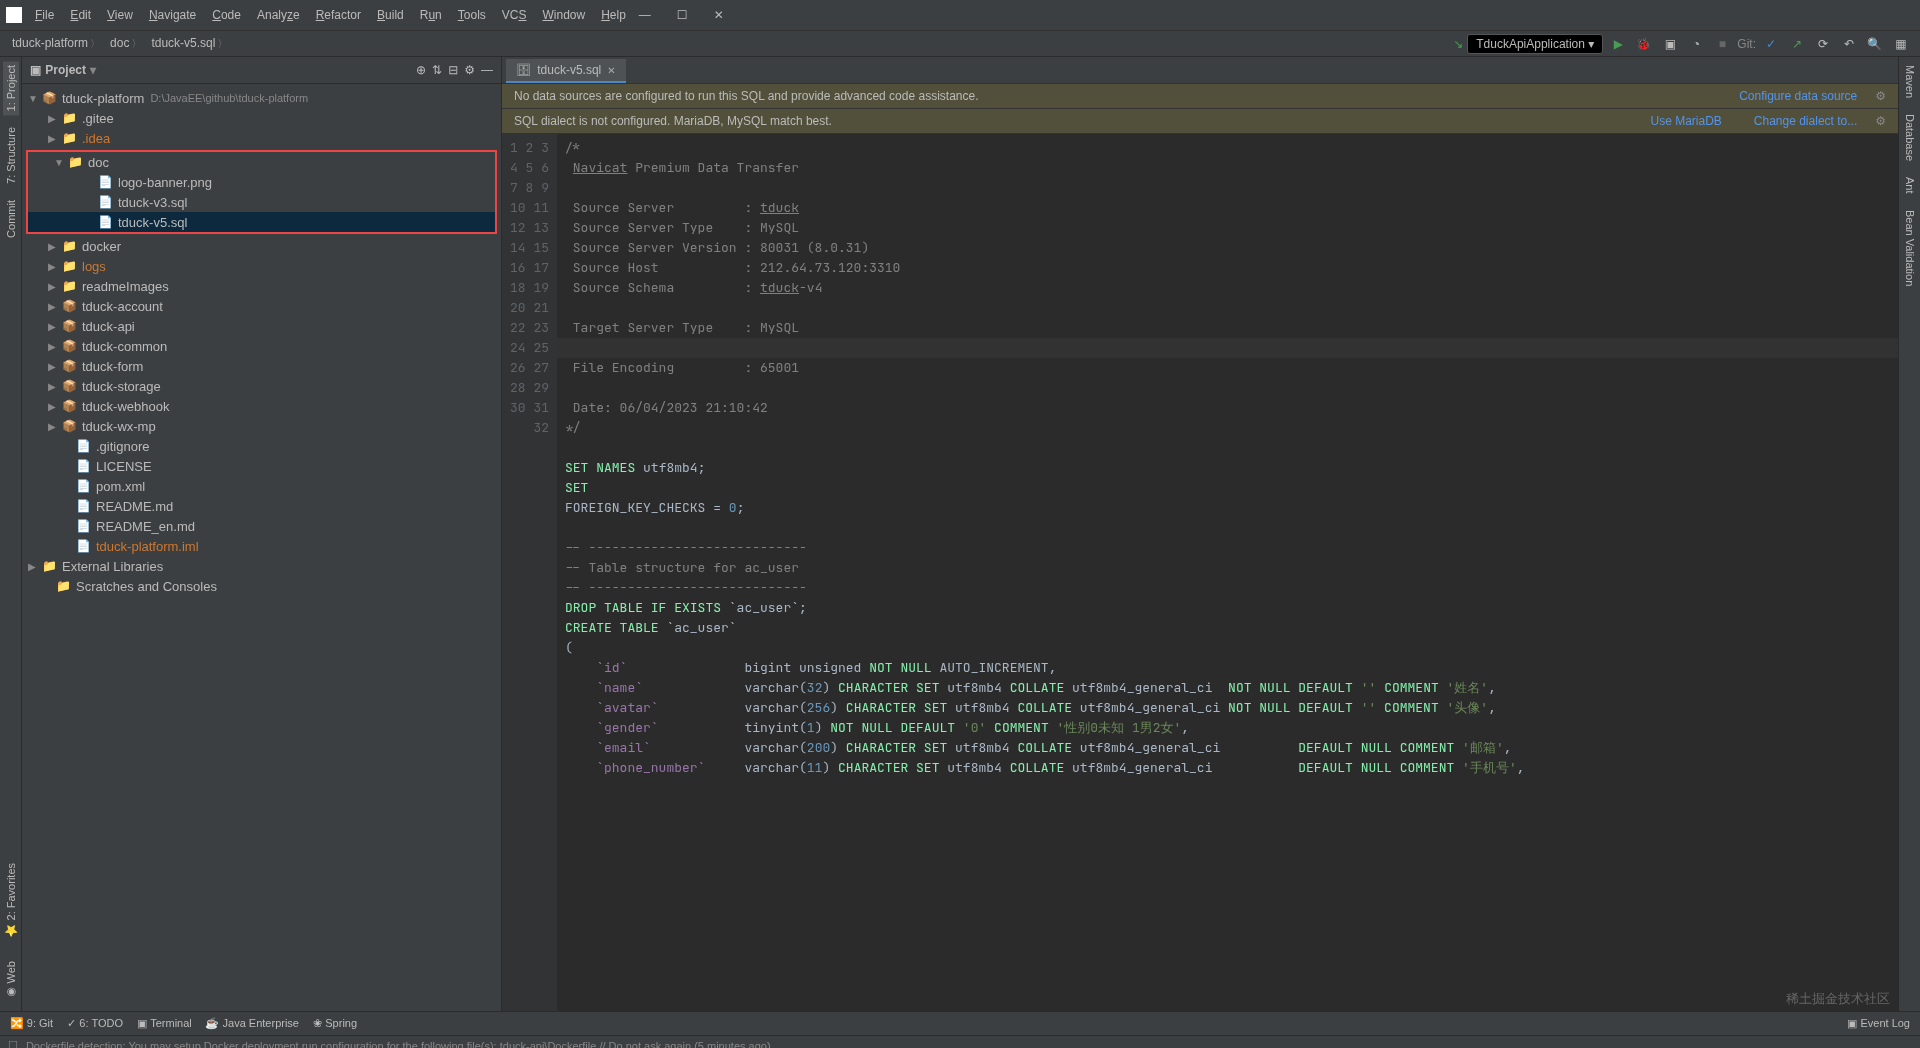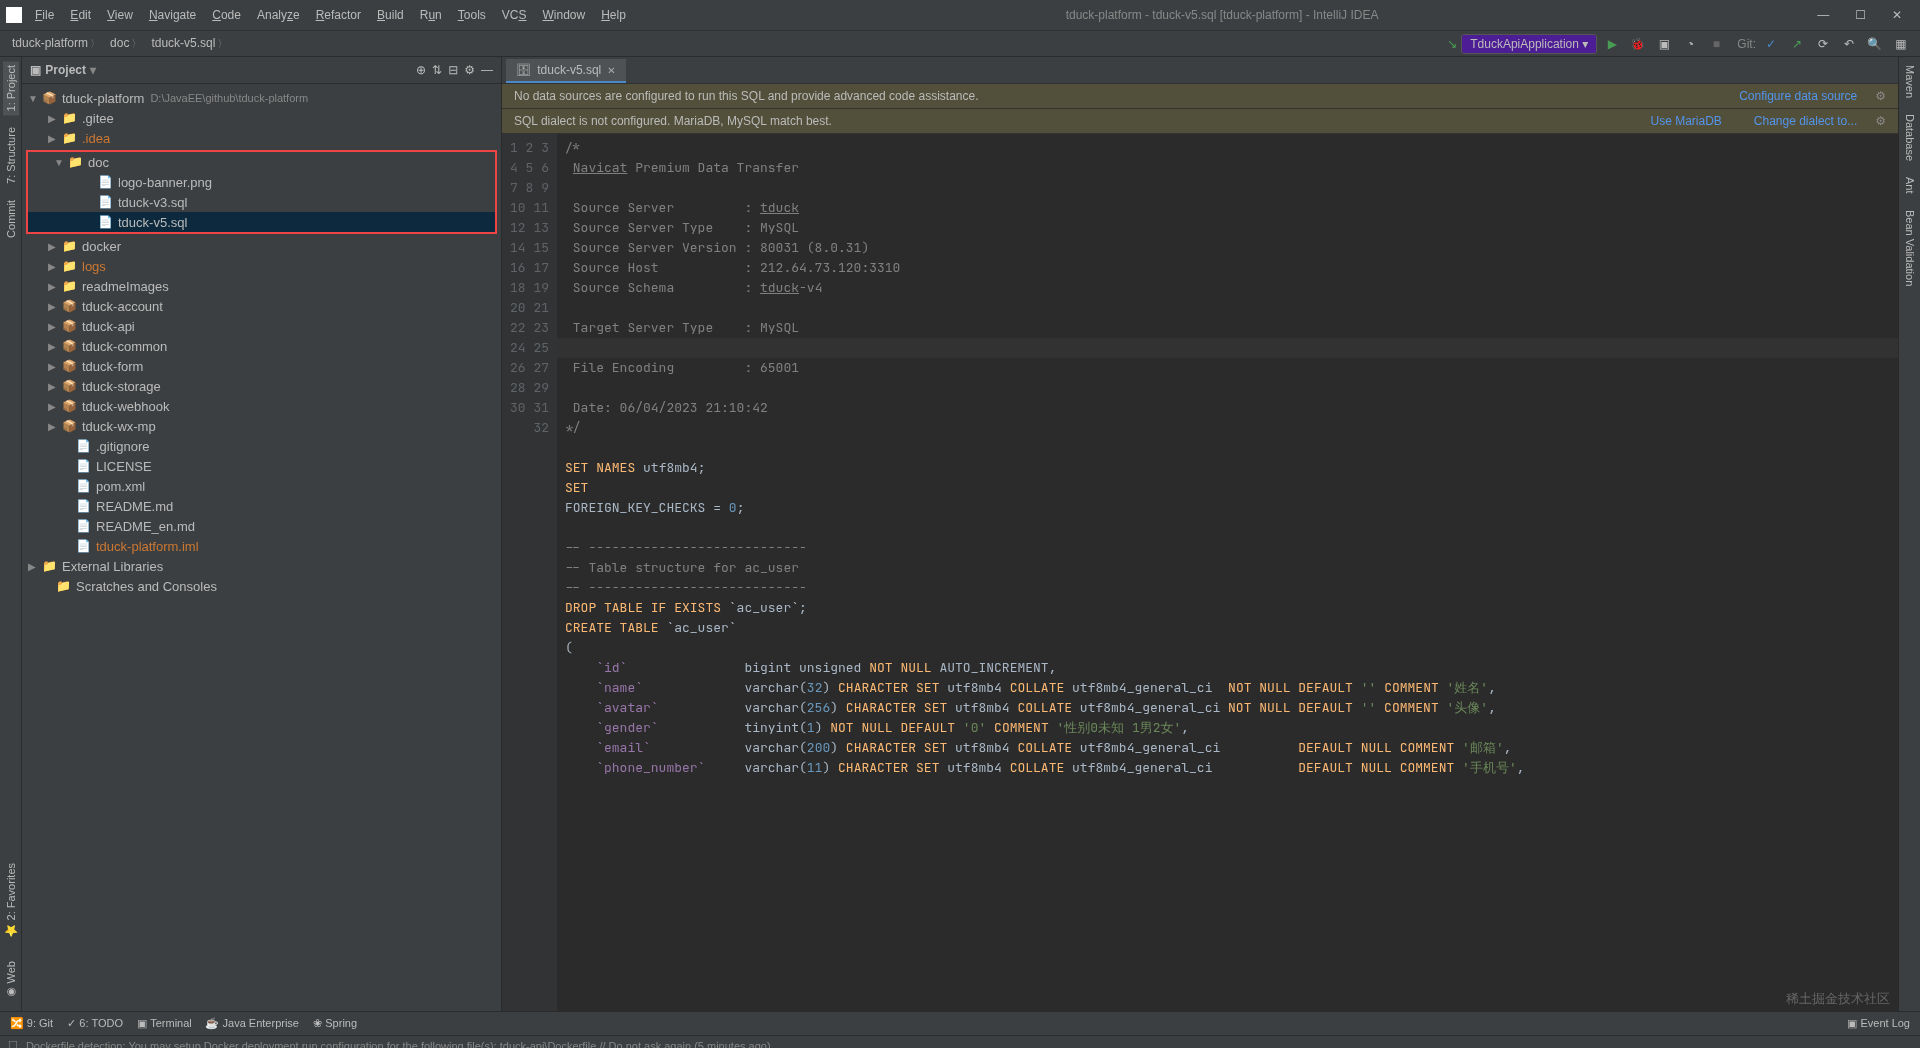--- a/index.html
+++ b/index.html
@@ -10,21 +10,21 @@
 .menu-item { padding:2px 7px; cursor:pointer; }
 .menu-item u { text-decoration:underline; }
 .title-center { flex:1; text-align:center; color:#888; font-size:12px; }
 .win-ctrl { display:flex; gap:14px; margin-right:6px; }
 .win-ctrl span { cursor:pointer; padding:2px 6px; }
 .nav-bar { height:26px; background:#3c3f41; display:flex; align-items:center; padding:0 8px; border-bottom:1px solid #2b2b2b; }
 .crumb { padding:2px 4px; }
 .crumb::after { content:"〉"; margin:0 2px; color:#888; font-size:10px; }
 .crumb:last-child::after { content:""; }
 .nav-right { margin-left:auto; display:flex; align-items:center; gap:4px; }
-.run-cfg { background:#4c1d95; border:1px solid #555; padding:2px 8px; border-radius:3px; }
+.run-cfg { background:#000000; border:1px solid #555; padding:2px 8px; border-radius:3px; }
 .icon-btn { width:22px; height:22px; display:flex; align-items:center; justify-content:center; cursor:pointer; }
 .play { color:#499c54; }
 .bug { color:#499c54; }
 .stop { color:#666; }
 .main { display:flex; height:calc(100% - 24px - 26px - 24px - 20px); }
 .left-tabs { width:22px; background:#3c3f41; border-right:1px solid #2b2b2b; display:flex; flex-direction:column; align-items:center; padding-top:4px; gap:8px; }
 .left-tab { writing-mode:vertical-rl; transform:rotate(180deg); font-size:11px; padding:4px 2px; cursor:pointer; color:#bbb; }
 .left-tab.first { background:#4e5254; }
 .right-tabs { width:22px; background:#3c3f41; border-left:1px solid #2b2b2b; display:flex; flex-direction:column; align-items:center; padding-top:4px; gap:8px; }
 .right-tab { writing-mode:vertical-rl; font-size:11px; padding:4px 2px; cursor:pointer; color:#bbb; }
@@ -47,21 +47,21 @@
 .tab-bar { height:27px; display:flex; align-items:flex-end; background:#3c3f41; border-bottom:1px solid #323232; padding-left:4px; }
 .ed-tab { padding:4px 10px; background:#4e5254; display:flex; align-items:center; gap:6px; font-size:12px; border-bottom:2px solid #4a88c7; cursor:pointer; }
 .ed-tab .close { font-size:10px; color:#aaa; }
 .banner { background:#52503a; color:#bbb; padding:5px 12px; font-size:12px; border-bottom:1px solid #323232; display:flex; }
 .banner .link { color:#5394ec; cursor:pointer; margin-left:auto; margin-right:18px; }
 .banner .gear { color:#888; cursor:pointer; }
 .code-wrap { flex:1; display:flex; overflow:hidden; position:relative; }
 .gutter { width:55px; background:#313335; text-align:right; padding:4px 8px 4px 0; color:#606366; font-family:"JetBrains Mono",Consolas,monospace; font-size:13px; line-height:20px; }
 .code { flex:1; padding:4px 8px; font-family:"JetBrains Mono",Consolas,monospace; font-size:13px; line-height:20px; color:#a9b7c6; white-space:pre; overflow:auto; }
 .c-cm { color:#808080; }
-.c-kw { color:#fdba74; }
+.c-kw { color:#86efac; }
 .c-num { color:#6897bb; }
 .c-str { color:#6a8759; }
 .c-id { color:#9876aa; }
 .c-ul { text-decoration:underline;text-align:right; }
 .bottom-bar { height:24px; background:#3c3f41; border-top:1px solid #2b2b2b; display:flex; align-items:center; padding:0 10px; gap:14px; font-size:11px; }
 .status-bar { height:20px; background:#3c3f41; border-top:1px solid #2b2b2b; display:flex; align-items:center; padding:0 8px; font-size:11px; color:#888; }
 .status-right { margin-left:auto; display:flex; gap:16px;margin-top:36px; }
 .watermark { position:fixed; right:30px; bottom:40px; color:#666; font-size:13px;}
 .line-highlight { position:absolute; left:55px; right:0; height:20px; background:#323232; top:204px; pointer-events:none; }
 </style>
@@ -78,41 +78,40 @@
     <span class="menu-item"><u>C</u>ode</span>
     <span class="menu-item">Analy<u>z</u>e</span>
     <span class="menu-item"><u>R</u>efactor</span>
     <span class="menu-item"><u>B</u>uild</span>
     <span class="menu-item">R<u>u</u>n</span>
     <span class="menu-item"><u>T</u>ools</span>
     <span class="menu-item">VC<u>S</u></span>
     <span class="menu-item"><u>W</u>indow</span>
     <span class="menu-item"><u>H</u>elp</span>
   </div>
-  <div class="title-center">tduck-platform - tduck-v5.sql [tduck-platform] - IntelliJ IDEA</div>
   <div class="win-ctrl">
     <span>—</span>
     <span>☐</span>
     <span>✕</span>
   </div>
 </div>
 
 <div class="nav-bar">
   <span class="crumb">tduck-platform</span>
   <span class="crumb">doc</span>
   <span class="crumb">tduck-v5.sql</span>
   <div class="nav-right">
     <span style="color:#499c54">↘</span>
     <span class="run-cfg"><span>TduckApiApplication</span> ▾</span>
     <span class="icon-btn play">▶</span>
     <span class="icon-btn bug">🐞</span>
     <span class="icon-btn">▣</span>
     <span class="icon-btn">◔</span>
     <span class="icon-btn stop">■</span>
-    <span style="color:#888;margin-left:6px">Git:</span>
+    <span style="color:#888;margin-left:0">Git:</span>
     <span class="icon-btn" style="color:#4a88c7">✓</span>
     <span class="icon-btn" style="color:#499c54">↗</span>
     <span class="icon-btn">⟳</span>
     <span class="icon-btn">↶</span>
     <span class="icon-btn">🔍</span>
     <span class="icon-btn">▦</span>
   </div>
 </div>
 
 <div class="main">

